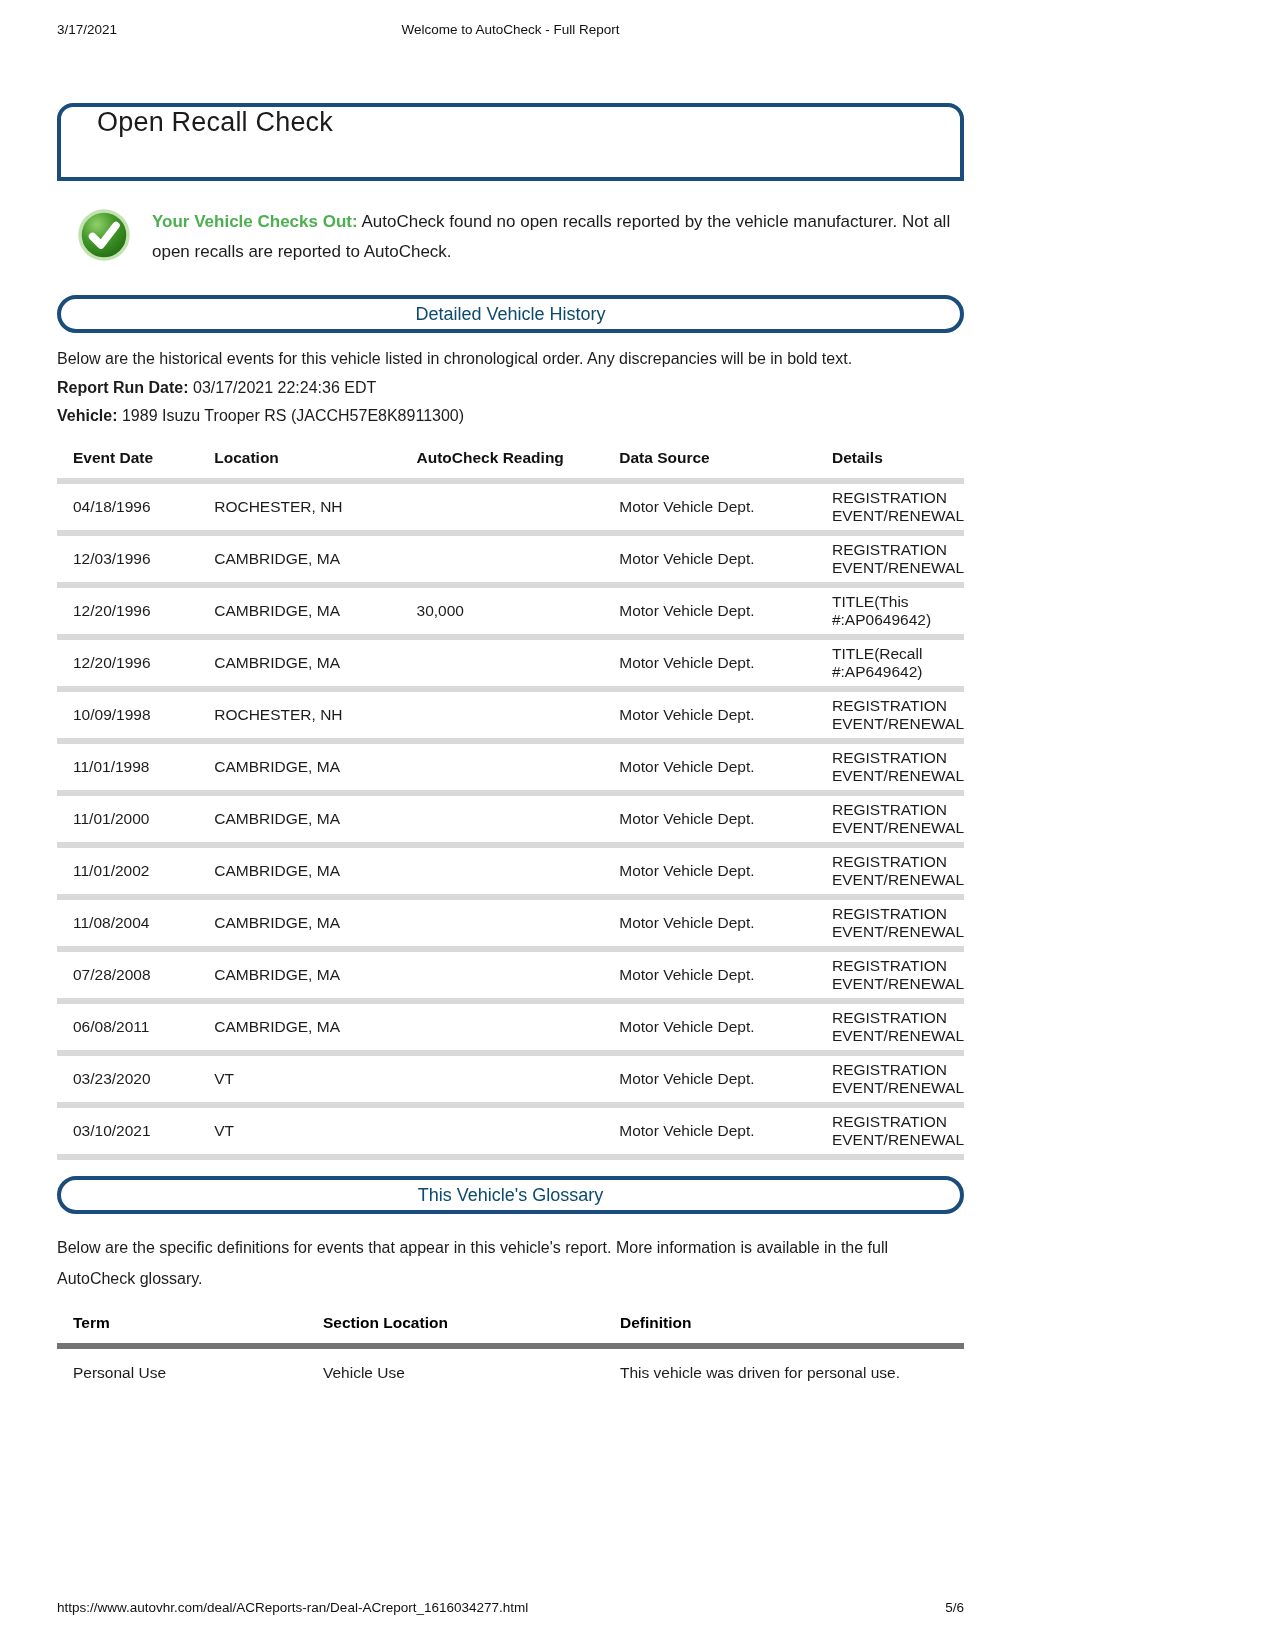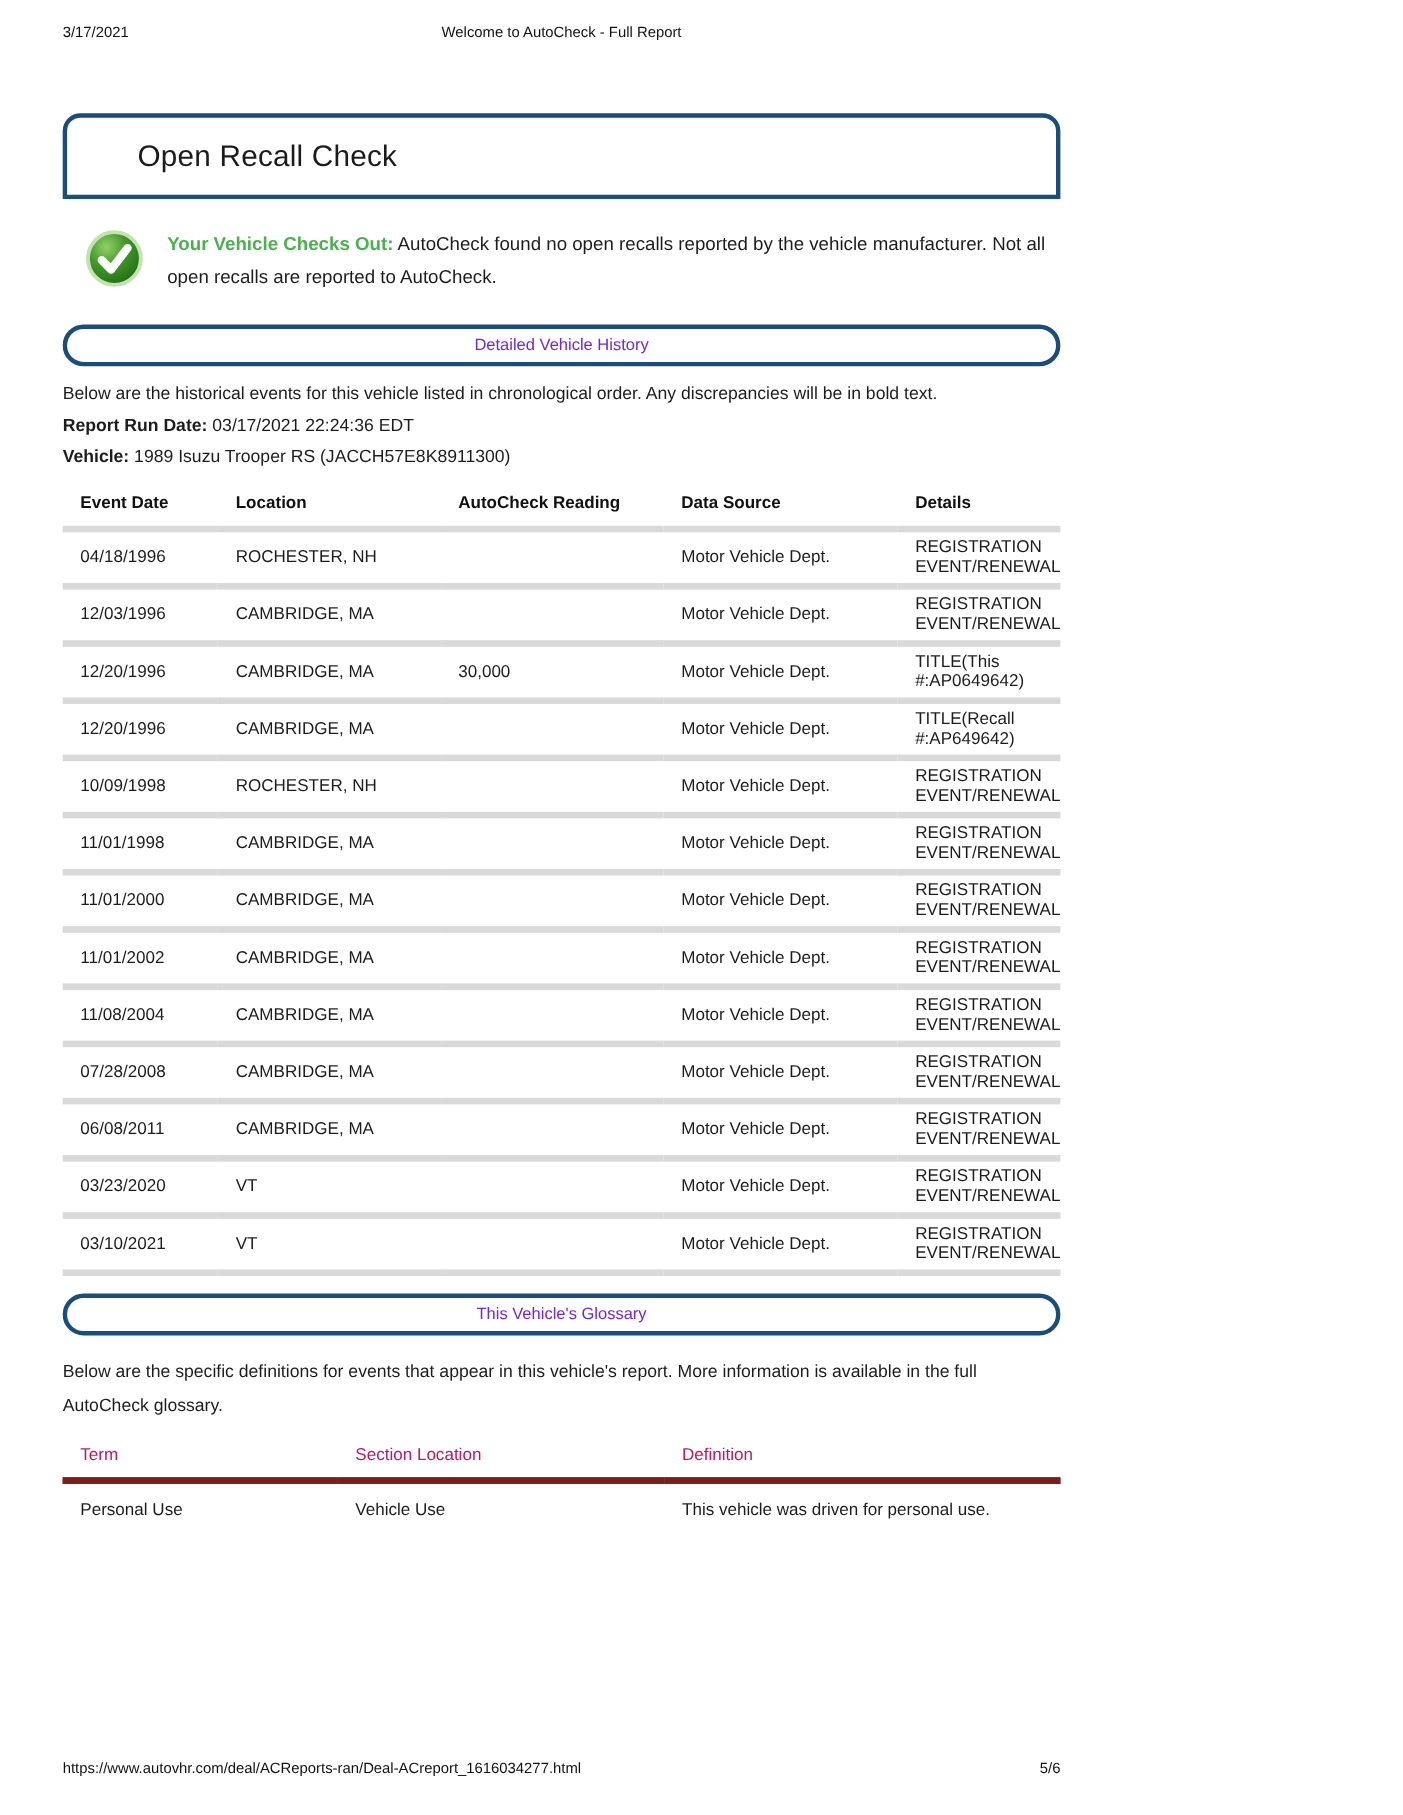--- a/index.html
+++ b/index.html
@@ -5,47 +5,47 @@
   * { margin:0; padding:0; box-sizing:border-box; }
   body { background:#ffffff; font-family:"Liberation Sans", sans-serif; color:#1c1c1c; }
   .page { width:1023px; height:1650px; position:relative; background:#fff; overflow:hidden; }
   .content { margin:0 59px 0 57px; }
 
   .topbar { position:relative; padding-top:22px; font-size:13.5px; color:#111; height:40px; }
   .topbar .doc-date { position:absolute; left:0; top:22px; }
   .topbar .doc-title { position:absolute; left:0; right:0; top:22px; text-align:center; }
 
   .recall-box { margin-top:63px; border:4px solid #1a4d7c; border-radius:16px 16px 0 0;
-    height:78px; display:flex; align-items:center; padding-left:64px; }
+    height:78px; display:flex; padding-left:36px; }
   .recall-title { font-size:27px; color:#1b1b1b; letter-spacing:0.2px; }
 
   .status-row { margin-top:26px; display:flex; align-items:flex-start; padding-left:21px; }
   .status-icon { flex:0 0 52px; height:52px; margin-top:2px; }
   .status-text { margin-left:22px; font-size:17px; line-height:30px; max-width:978px; color:#1c1c1c; }
   .green-bold { color:#4CAF50; font-weight:bold; }
 
   .pill { border:4px solid #1a4d7c; border-radius:20px; height:38px; line-height:30px;
-    text-align:center; font-size:15px; color:#6d28d9; }
+    text-align:center; font-size:18px; color:#0c4a6e; }
   .pill-history { margin-top:28px; }
   .pill-glossary { margin-top:16px; }
 
   .intro { margin-top:16px; font-size:16px; line-height:20px; color:#1c1c1c; }
   .meta-line { margin-top:10px; font-size:16px; }
   .meta-label { font-weight:bold; }
 
   table.history-table { width:100%; border-collapse:collapse; margin-top:16px; font-size:15.5px; }
   .history-table th { text-align:left; font-weight:bold; color:#111;
     padding:8px 0 11px 16px; border-bottom:6px solid #d9d9d9; }
   .history-table td { height:52px; padding-left:16px; vertical-align:middle;
     border-bottom:6px solid #d9d9d9; color:#1c1c1c; }
 
   .glossary-intro { margin-top:18px; font-size:16px; line-height:31px; max-width:930px; }
   table.glossary-table { width:100%; border-collapse:collapse; margin-top:12px; font-size:15.5px; }
-  .glossary-table th { text-align:left; font-weight:normal; color:#be185d;
-    padding:8px 0 11px 16px; border-bottom:6px solid #7f1d1d; }
+  .glossary-table th { text-align:left; font-weight:bold; color:#000000;
+    padding:8px 0 11px 16px; border-bottom:6px solid #737373; }
   .glossary-table td { height:50px; padding-left:16px; vertical-align:middle; }
 
   .footer { position:absolute; left:57px; right:59px; top:1600px;
     display:flex; justify-content:space-between; font-size:13.5px; color:#111; }
 </style>
 </head>
 <body>
 
 <div class="page">
 

